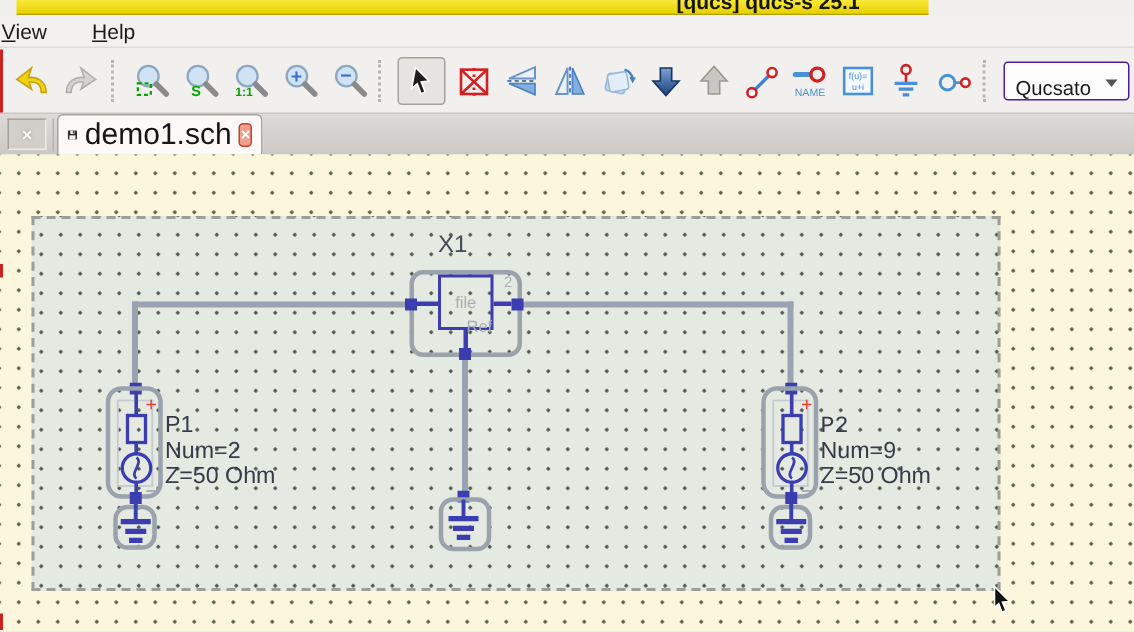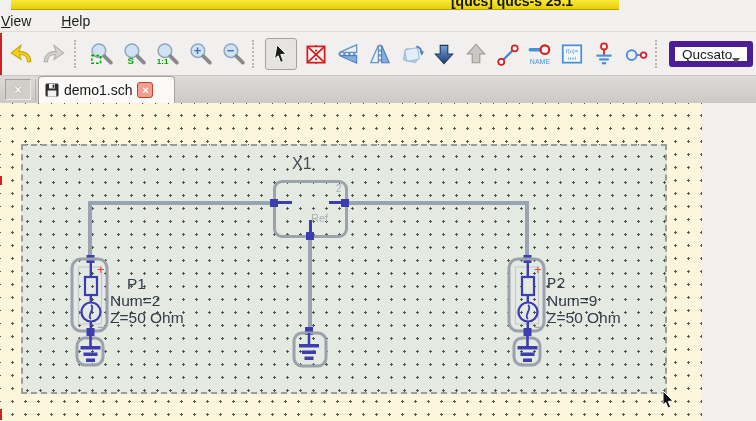--- a/index.html
+++ b/index.html
@@ -23,43 +23,43 @@
   #menu-help { margin-left:18px; }
 
   
   #toolbar { position:absolute; left:0; top:32px; width:756px; height:44px;
     background:#f1f0ee; border-bottom:1px solid #cac7c3; display:flex; align-items:center; padding-left:8px; }
   .tbi { width:26px; height:30px; display:flex; align-items:center; justify-content:center;
     margin-right:7px; flex:0 0 auto; }
   .tbi.g2 { margin-right:6px; }
   .tbsep { width:6px; height:28px; margin-right:7px; border-left:2px dotted #b9b6b1; flex:0 0 auto; }
   .toolbtn-pressed { background:#e6e4e1; border:1px solid #a5a29d; border-radius:3px; width:32px; height:32px; }
-  #sim-select { margin-left:1px; width:84px; height:26px; background:#fdfdfd; border:6px solid #4c1d95;
-    border-radius:3px; display:flex; align-items:flex-start; padding:0 7px; position:relative; }
+  #sim-select { margin-left:1px; width:84px; height:26px; background:#fdfdfd; border:1px solid #4c1d95;
+    border-radius:3px; display:flex; align-items:flex-end; padding:0 7px; position:relative; }
   #sim-select .lbl { font-size:13.5px; color:#1a1a1a; }
   #sim-select .arr { position:absolute; right:7px; top:11px; width:0; height:0;
     border-left:4px solid transparent; border-right:4px solid transparent; border-top:5px solid #555; }
 
   
   #tabbar { position:absolute; left:0; top:76px; width:756px; height:27px;
     background:linear-gradient(#dddad7,#cbc8c5); }
   #tab-close-all { position:absolute; left:5px; top:3px; width:26px; height:21px;
     background:#d2cfcb; border:1px solid; border-color:#a5a29e #eceae7 #eceae7 #a5a29e;
     display:flex; align-items:center; justify-content:center;
     color:#fbfbfa; font-weight:bold; font-size:12px; text-shadow:0 0 2px #9a9793; }
   #tabbar .bardiv { position:absolute; left:35px; top:3px; width:1px; height:22px; background:#b7b3af; }
   #doc-tab { position:absolute; left:38px; top:0; width:137px; height:27px; background:#fbfaf9;
     border:1px solid #a7a39f; border-bottom:none; border-radius:4px 4px 0 0;
     display:flex; align-items:center; gap:5px; padding:0 6px; }
-  #doc-tab .title { font-size:14px; color:#161616; }
+  #doc-tab .title { font-size:20px; color:#161616; }
   .tab-x { width:16px; height:16px; border-radius:3px; background:#efa08f; border:1px solid #c8402a;
     color:#fff; font-size:11px; font-weight:bold; display:flex; align-items:center; justify-content:center; line-height:1; }
 
   
-  #canvas { position:absolute; left:0; top:103px; width:702px; height:318px;
+  #canvas { position:absolute; left:0; top:103px; width:756px; height:318px;
     background-color:#fbf6dc;
     background-image:radial-gradient(circle, #5a584b 1px, transparent 1.15px);
     background-size:13px 13px; background-position:6px 6px; }
   #rubber { position:absolute; left:21px; top:41px; width:646px; height:250px;
     background-color:#e4e9e2;
     background-image:radial-gradient(circle, #4e5348 1px, transparent 1.15px);
     background-size:13px 13px; background-position:-2px 4px;
     border:2px dashed #9e9e97; }
   .wire { position:absolute; background:#9aa3b1; }
   .pin  { position:absolute; width:8px; height:8px; background:#3d3db2; }
@@ -265,20 +265,23 @@
     <div class="wire" style="left:343px; top:98px;  width:186px; height:4px;"></div>
     <div class="wire" style="left:88px;  top:98px;  width:4px;  height:58px;"></div>
     <div class="wire" style="left:525px; top:98px;  width:4px;  height:58px;"></div>
     <div class="wire" style="left:308px; top:134px; width:4px;  height:96px;"></div>
 
     <div id="x1-label">X1</div>
     <div class="sel-outline" style="left:273px; top:77px; width:75px; height:58px;"></div>
     <div class="bluestub" style="left:278px; top:98px; width:14px; height:3px;"></div>
     <div class="bluestub" style="left:329px; top:98px; width:12px; height:3px;"></div>
     <div class="bluestub" style="left:309px; top:117px; width:3px; height:14px;"></div>
+    <div id="x1-inner">
+      <span>file</span>
+    </div>
     <div class="symtext" style="left:336px; top:80px; font-size:10px;">2</div>
     <div class="symtext" style="left:311px; top:109px; font-size:11px;">Ref</div>
     <div class="pin" style="left:270px; top:96px;"></div>
     <div class="pin" style="left:341px; top:96px;"></div>
     <div class="pin" style="left:306px; top:129px;"></div>
 
     <svg class="abs" style="left:69px; top:152px;" width="44" height="118" viewBox="0 0 44 118">
       <rect x="17.5" y="0" width="8" height="8" fill="#3d3db2"></rect>
       <rect x="3" y="4" width="35" height="72" rx="9" fill="none" stroke="#9aa2ac" stroke-width="3"></rect>
       <rect x="9.5" y="12" width="23" height="57" fill="none" stroke="#c6cad0" stroke-width="1.2"></rect>
@@ -290,21 +293,21 @@
       <path d="M22 50 C27 53.5 17 60.5 22 64" fill="none" stroke="#3d3db2" stroke-width="1.8"></path>
       <line x1="21.8" y1="66.5" x2="21.8" y2="74" stroke="#3d3db2" stroke-width="2.4"></line>
       <text x="28" y="76" font-size="12" fill="#8b919b">−</text>
       <rect x="17.5" y="73" width="8" height="8" fill="#3d3db2"></rect>
       <rect x="8" y="83" width="26" height="27" rx="8" fill="none" stroke="#9aa2ac" stroke-width="3"></rect>
       <line x1="21.5" y1="81" x2="21.5" y2="91" stroke="#3d3db2" stroke-width="2.6"></line>
       <rect x="11.5" y="91" width="20" height="3.5" fill="#3d3db2"></rect>
       <rect x="14.5" y="97.5" width="14" height="3.5" fill="#3d3db2"></rect>
       <rect x="17" y="103.5" width="9" height="3.5" fill="#3d3db2"></rect>
     </svg>
-    <div class="complabel" style="left:127px; top:172px;text-align:center;">P1</div>
+    <div class="complabel" style="left:110px; top:172px;text-align:center;">P1</div>
     <div class="complabel" style="left:110px; top:189px;">Num=2</div>
     <div class="complabel" style="left:110px; top:206px;">Z=50 Ohm</div>
 
     <svg class="abs" style="left:506px; top:152px;" width="44" height="118" viewBox="0 0 44 118">
       <rect x="17.5" y="0" width="8" height="8" fill="#3d3db2"></rect>
       <rect x="3" y="4" width="35" height="72" rx="9" fill="none" stroke="#9aa2ac" stroke-width="3"></rect>
       <rect x="9.5" y="12" width="23" height="57" fill="none" stroke="#c6cad0" stroke-width="1.2"></rect>
       <text x="28" y="19" font-size="13" fill="#e04338">+</text>
       <line x1="21.8" y1="6" x2="21.8" y2="22" stroke="#3d3db2" stroke-width="2.4"></line>
       <rect x="16" y="22" width="12" height="18" fill="none" stroke="#3d3db2" stroke-width="2.2"></rect>

